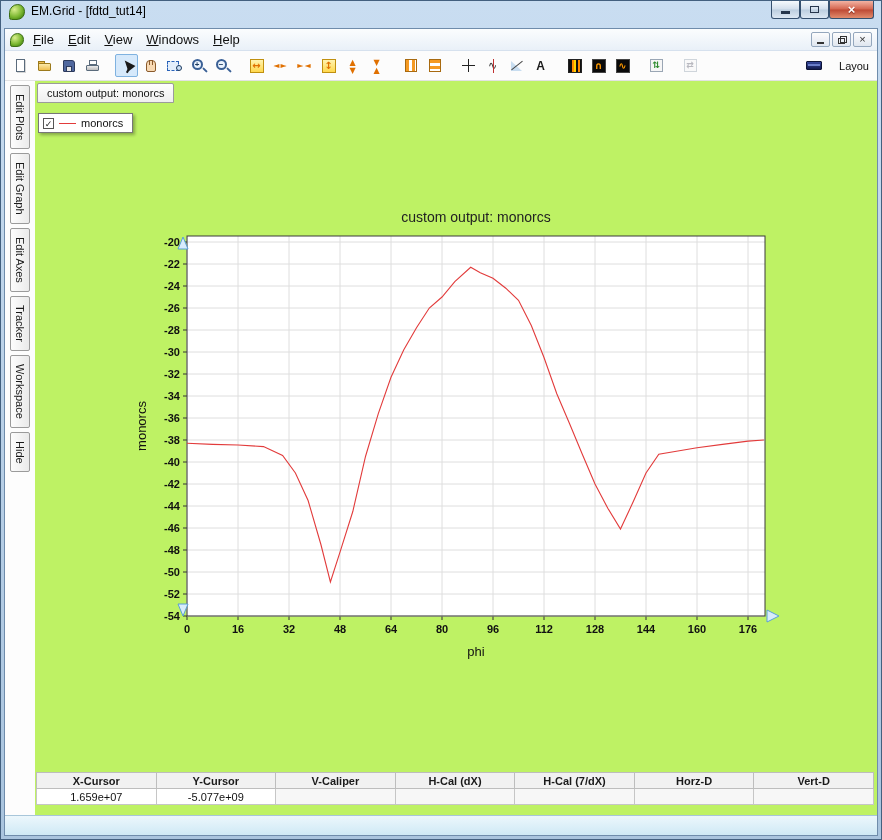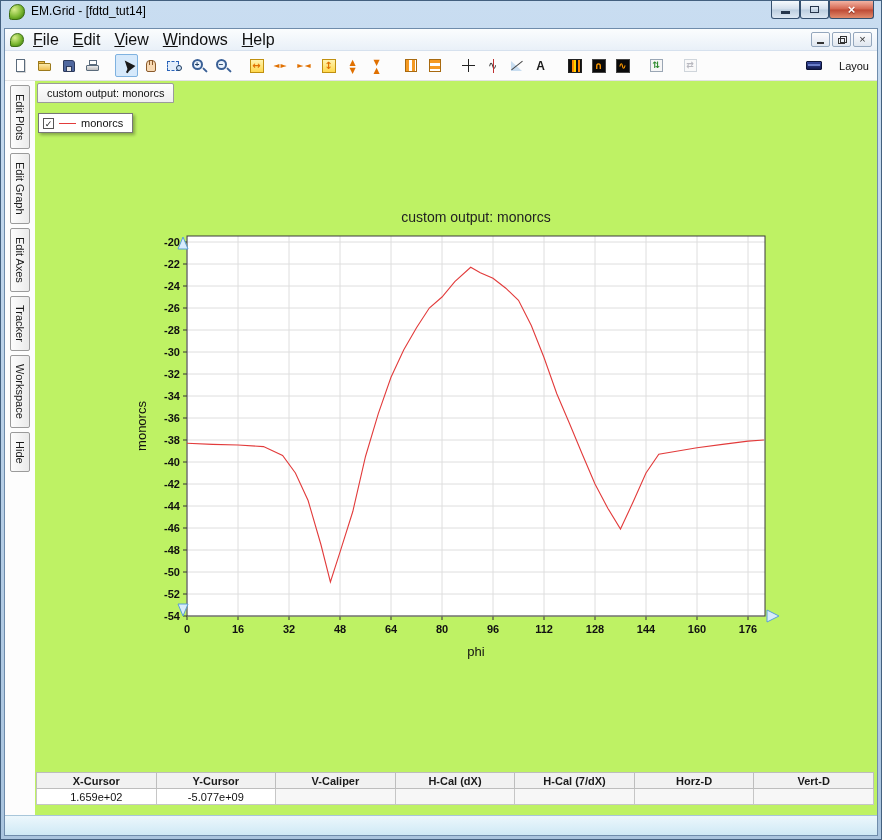--- a/index.html
+++ b/index.html
@@ -15,21 +15,21 @@
   .tbn{height:18px;width:29px;border:1px solid #35506e;border-top:none;display:flex;align-items:center;justify-content:center;background:linear-gradient(#f6fafd,#d3dfec 48%,#bccedf 52%,#dde8f3);border-radius:0 0 3px 3px;margin-left:0}
   .tbn.close{width:45px;background:linear-gradient(#f2b3a3,#d4654f 48%,#bd4934 52%,#e28c6d)}
   .g-min{width:9px;height:3px;background:#26364c;margin-top:6px}
   .g-max{width:9px;height:7px;border:1px solid #26364c;background:transparent}
   .g-x{color:#fff;font-size:13px;font-weight:700;line-height:1;text-shadow:0 1px 1px rgba(90,10,0,.6)}
   
   .client{flex:1;min-height:0;border:1px solid #6f8cab;background:#fff;display:flex;flex-direction:column}
   
   .menubar{height:22px;display:flex;align-items:center;background:linear-gradient(#fbfdfe,#e9f0f8);border-bottom:1px solid #d6e1ee;padding:0 3px}
   .menu-items{display:flex}
-  .menu-item{padding:2px 7px;font-size:16px;color:#101010}
+  .menu-item{padding:2px 7px;font-size:13px;color:#101010}
   .menu-item .u{text-decoration:underline}
   .mdi-btns{margin-left:auto;display:flex;gap:2px;padding-right:2px}
   .mdi{width:19px;height:15px;border:1px solid #94a7bd;border-radius:2px;background:linear-gradient(#fdfdfd,#dfe6ef);display:flex;align-items:center;justify-content:center;font-size:11px;color:#333;line-height:1}
   .m-min{width:7px;height:2px;background:#333;margin-top:7px}
   .m-res{width:7px;height:6px;border:1px solid #333;position:relative;margin-top:2px}
   .m-res::after{content:'';position:absolute;right:-3px;top:-3px;width:5px;height:5px;border:1px solid #333}
   
   .toolbar{height:30px;display:flex;align-items:center;background:#fcfcfc;border-bottom:1px solid #e2e2e2;padding:0 4px;gap:1px}
   .tbtn{width:23px;height:23px;padding:0;display:flex;align-items:center;justify-content:center;border:1px solid transparent;background:transparent;cursor:default}
   .tbtn.active{background:#d6e9fb;border-color:#7fb2e0;border-radius:2px}
@@ -379,21 +379,21 @@
               <tr>
                 <th>X-Cursor</th>
                 <th>Y-Cursor</th>
                 <th>V-Caliper</th>
                 <th>H-Cal (dX)</th>
                 <th>H-Cal (7/dX)</th>
                 <th>Horz-D</th>
                 <th>Vert-D</th>
               </tr>
               <tr>
-                <td class="has">1.659e+02</td>
+                <td class="has">1.659e+07</td>
                 <td class="has">-5.077e+09</td>
                 <td></td>
                 <td></td>
                 <td></td>
                 <td></td>
                 <td></td>
               </tr>
             </tbody>
           </table>
       </div>

